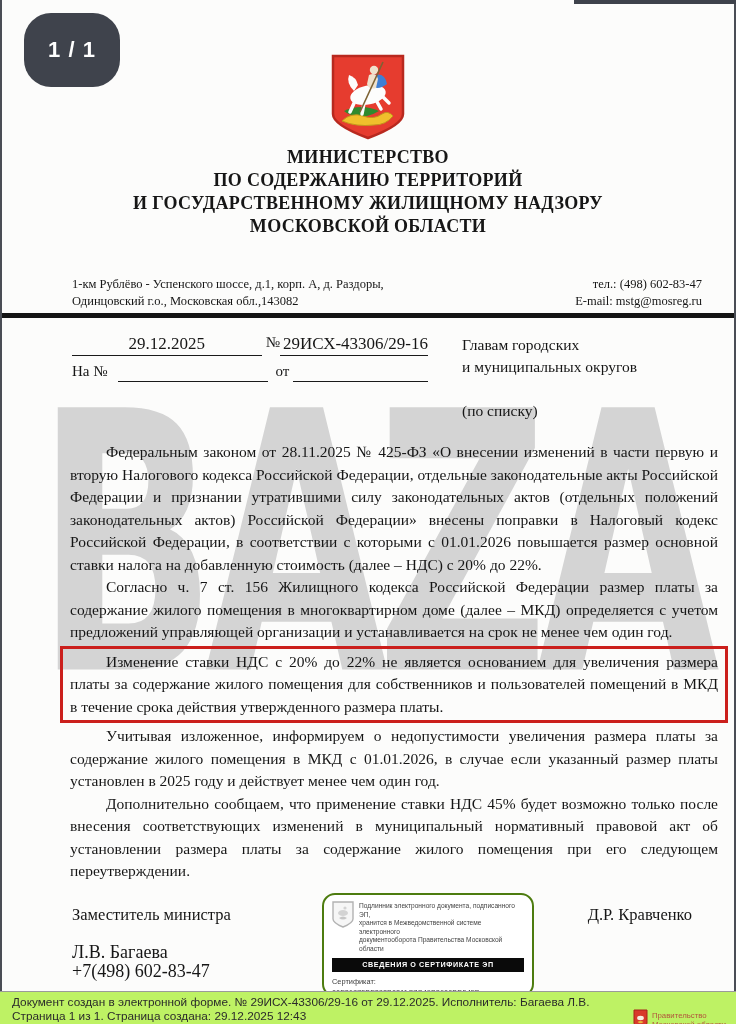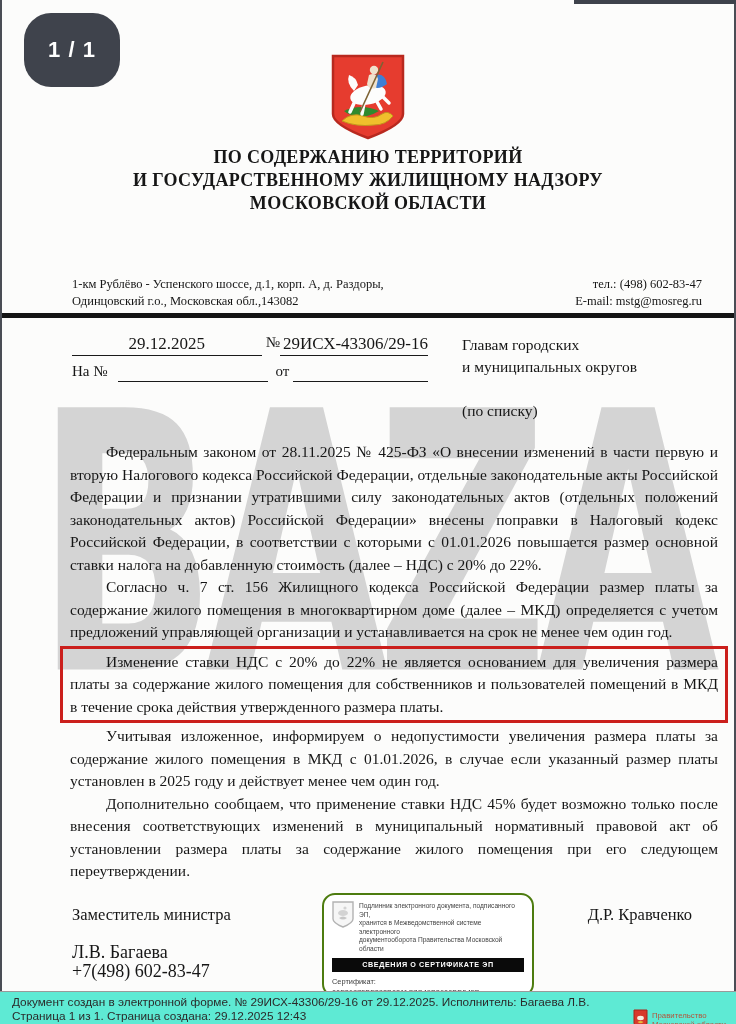--- a/index.html
+++ b/index.html
@@ -92,21 +92,21 @@
   .stamp-emblem { flex:none; width:22px; height:27px; opacity:0.65; }
   .stamp-header { font-size:6.6px; line-height:8.6px; color:#444; padding-top:1px; }
   .stamp-bar {
     margin-top:4px; background:#0a0a0a; color:#fff; text-align:center;
     font-size:7.2px; font-weight:bold; letter-spacing:0.6px; padding:2.5px 0;
   }
   .stamp-lines { margin-top:4px; font-size:7.4px; line-height:11px; color:#3a3a3a; }
 
   .footer {
     position:absolute; left:0; right:0; top:991px; height:33px;
-    border-top:1.5px solid #9a9a9a; background:#5eead4; z-index:3;
+    border-top:1.5px solid #9a9a9a; background:#bef264; z-index:3;
     font-family:"Liberation Sans", sans-serif;
   }
   .footer-text { position:absolute; left:12px; top:4px; font-size:11.8px; line-height:13.5px; color:#2b2b2b; }
   .footer-logo { position:absolute; right:10px; top:17px; display:flex; align-items:center; gap:4px; }
   .footer-logo-shield { width:15px; height:21px; }
   .footer-logo-text { font-size:7.8px; line-height:9px; color:#b2563c; }
 </style>
 </head>
 <body>
 
@@ -126,20 +126,21 @@
       <path d="M24 47 l-5 11 M33 49 l-2 11 M45 46 l5 9 M51 42 l7 7" stroke="#fdfdfd" stroke-width="3.5" fill="none" stroke-linecap="round"></path>
       <path d="M23 37 q-8 -8 -5 -16 q7 2 9 10 z" fill="#fdfdfd"></path>
       <path d="M43 21 q11 -3 13 9 q-9 7 -15 2 z" fill="#3f7fd4"></path>
       <circle cx="43" cy="16" r="4.2" fill="#efe2cd"></circle>
       <path d="M38 21 q7 -3 9 4 l-2 9 q-7 2 -9 -4 z" fill="#efe2cd"></path>
       <path d="M52 8 L29 58" stroke="#7d6234" stroke-width="1.6"></path>
     </svg>
   </div>
 
   <div class="ministry-title">
+    <div>МИНИСТЕРСТВО</div>
     <div>ПО СОДЕРЖАНИЮ ТЕРРИТОРИЙ</div>
     <div>И ГОСУДАРСТВЕННОМУ ЖИЛИЩНОМУ НАДЗОРУ</div>
     <div>МОСКОВСКОЙ ОБЛАСТИ</div>
   </div>
 
   <div class="contact-row">
     <div class="contact-left">
       <div>1-км Рублёво - Успенского шоссе, д.1, корп. А, д. Раздоры,</div>
       <div>Одинцовский г.о., Московская обл.,143082</div>
     </div>

